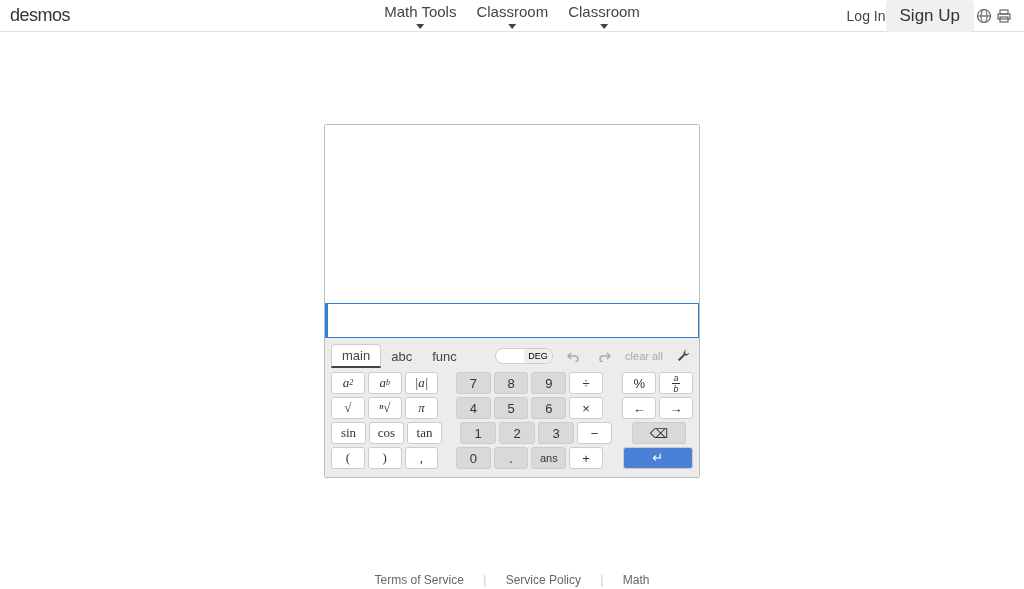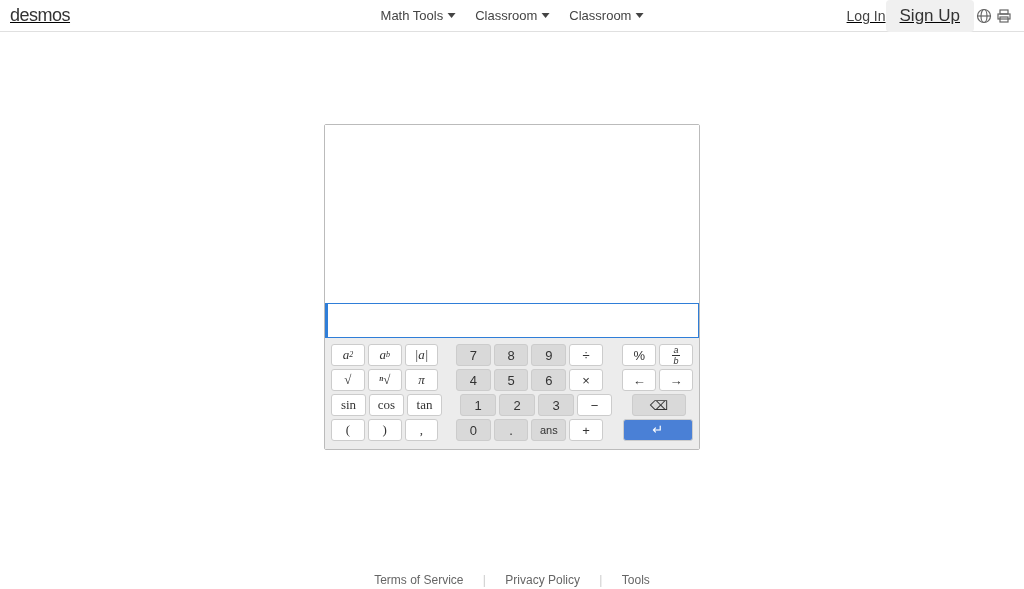--- a/index.html
+++ b/index.html
@@ -1,23 +1,23 @@
 <!DOCTYPE html>
 <html><head>
   <meta charset="utf-8">
   <style>
     * { margin: 0; padding: 0; box-sizing: border-box; }
     body { font-family: -apple-system, BlinkMacSystemFont, "Segoe UI", Arial, sans-serif; background: #fff; width: 1024px; height: 589px; overflow: hidden; }
 
     
-    .header { height: 32px; display: flex; align-items: center; justify-content: space-between; padding: 0 10px; border-bottom: 1px solid #e0e0e0; text-decoration: underline; }
+    .header { height: 32px; display: flex; align-items: center; justify-content: space-between; padding: 0 10px; border-bottom: 1px solid #e0e0e0; }
     .header-left { display: flex; align-items: center; }
     .logo { font-size: 18px; font-weight: 400; color: #333; letter-spacing: -0.5px; }
     .header-center { display: flex; gap: 20px; position: absolute; left: 50%; transform: translateX(-50%); }
-    .nav-item { font-size: 13px; color: #444; cursor: pointer; display: flex; align-items: center; gap: 4px; }
+    .nav-item { font-size: 15px; color: #444; cursor: pointer; display: flex; align-items: center; gap: 4px; flex-direction: column; }
     .caret { width: 0; height: 0; border-left: 4px solid transparent; border-right: 4px solid transparent; border-top: 5px solid #444; display: inline-block; }
     .header-right { display: flex; align-items: center; gap: 0; }
     .login { font-size: 14px; color: #444; cursor: pointer; }
     .signup { font-size: 17px; background: #f0f0f0; padding: 6px 14px; border-radius: 4px; cursor: pointer; color: #333; }
     .icon-btn { width: 20px; height: 20px; cursor: pointer; color: #666; display: flex; align-items: center; justify-content: center; }
 
     
     .calc-wrap { display: flex; justify-content: center; align-items: flex-start; padding-top: 92px; }
     .calc { width: 376px; border: 1px solid #bbb; border-radius: 2px; background: #fff; }
     .display { height: 178px; background: #fff; }
@@ -102,20 +102,46 @@
     </div>
   </div>
 </div>
 
 <div class="calc-wrap">
   <div class="calc">
     <div class="display"></div>
     <div class="input-row"></div>
     <div class="kbd">
 
+      <div class="tabs-row">
+        <div class="tab active">main</div>
+        <div class="tab">abc</div>
+        <div class="tab">func</div>
+        <div class="spacer"></div>
+        <div class="mode-toggle">
+          <div class="mode-half"></div>
+          <div class="mode-half active">DEG</div>
+        </div>
+        <div class="mini-btn">
+          <svg width="14" height="12" viewBox="0 0 14 12" fill="none" stroke="currentColor" stroke-width="1.5">
+              <path d="M5 3 L2 6 L5 9 M2 6 H9 A3 3 0 0 1 9 12"></path>
+            </svg>
+        </div>
+        <div class="mini-btn">
+          <svg width="14" height="12" viewBox="0 0 14 12" fill="none" stroke="currentColor" stroke-width="1.5">
+              <path d="M9 3 L12 6 L9 9 M12 6 H5 A3 3 0 0 0 5 12"></path>
+            </svg>
+        </div>
+        <div class="clear-all">clear all</div>
+        <div class="wrench">
+          <svg width="14" height="14" viewBox="0 0 14 14" fill="currentColor">
+              <path d="M13 3.5a3 3 0 0 1-4 2.8L3.5 12 2 10.5 7.7 5A3 3 0 0 1 10.5 1l-1.8 1.8.7 1.8 1.8.7L13 3.5z"></path>
+            </svg>
+        </div>
+      </div>
 
       <div class="key-rows">
         <div class="krow">
           <div class="key fn">
               <span>a</span>
               <sup>2</sup>
             </div>
           <div class="key fn">
               <span>a</span>
               <sup>b</sup>
@@ -178,16 +204,16 @@
         </div>
       </div>
 
     </div>
   </div>
 </div>
 
 <div class="footer">
   <span>Terms of Service</span>
   <span class="sep">|</span>
-  <span>Privacy Policy</span>
+  <span>Service Policy</span>
   <span class="sep">|</span>
-  <span>Tools</span>
+  <span>Math</span>
 </div>
 
 </body></html>

